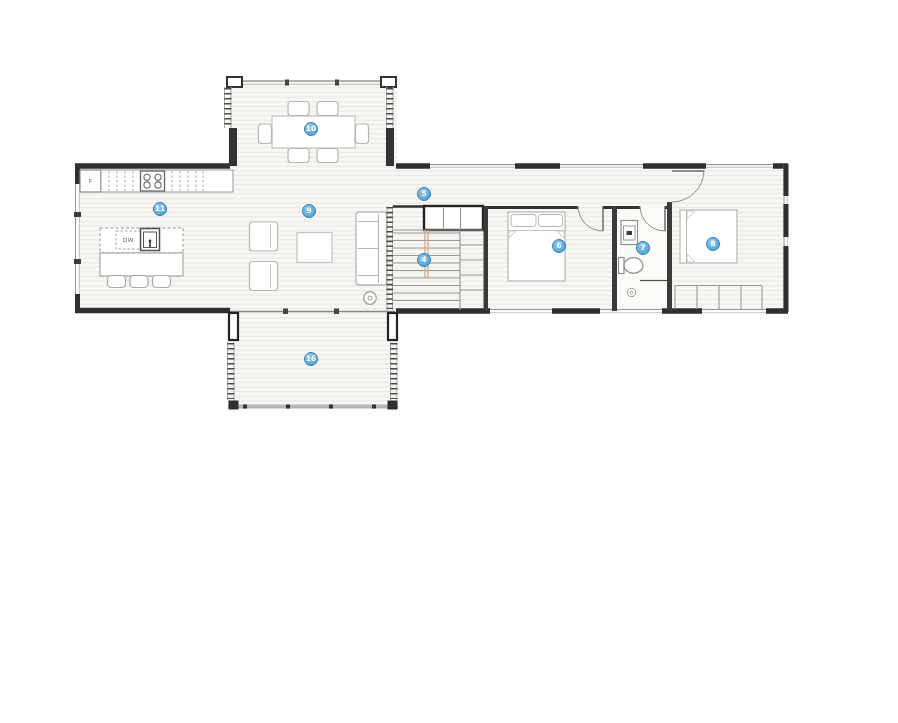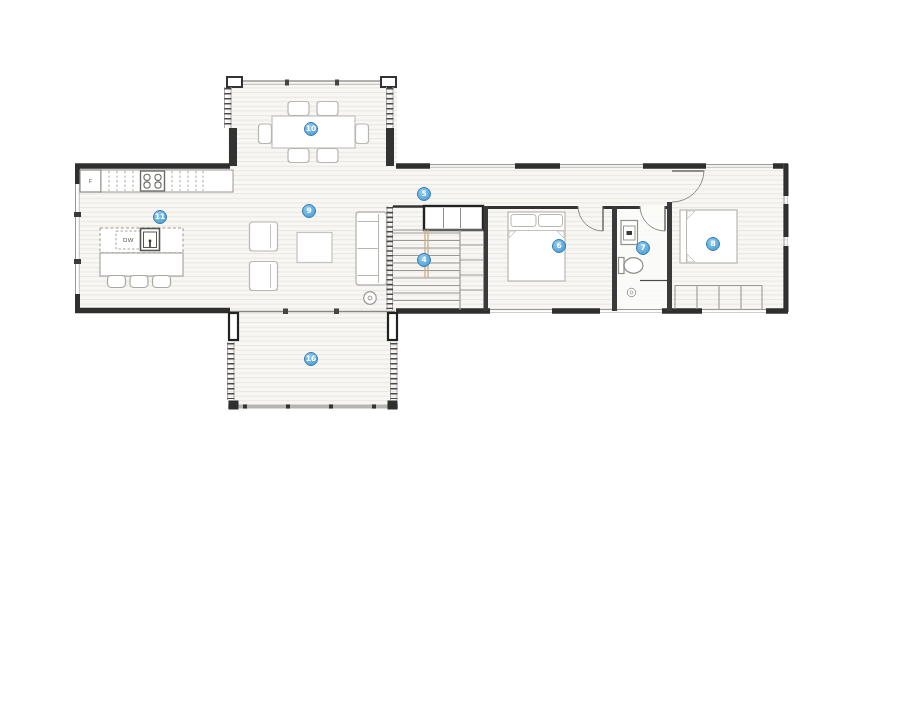--- a/index.html
+++ b/index.html
@@ -257,20 +257,20 @@
     </div>
   <div class="marker" style="left:706px;top:237px;">
     <span>8</span>
     </div>
   <div class="marker" style="left:302px;top:204px;">
     <span>9</span>
     </div>
   <div class="marker" style="left:304px;top:122px;">
     <span>10</span>
     </div>
-  <div class="marker" style="left:153px;top:210px;">
+  <div class="marker" style="left:153px;top:202px;">
     <span>11</span>
     </div>
   <div class="marker" style="left:304px;top:352px;">
     <span>16</span>
     </div>
 
 </div>
 
 </body></html>

